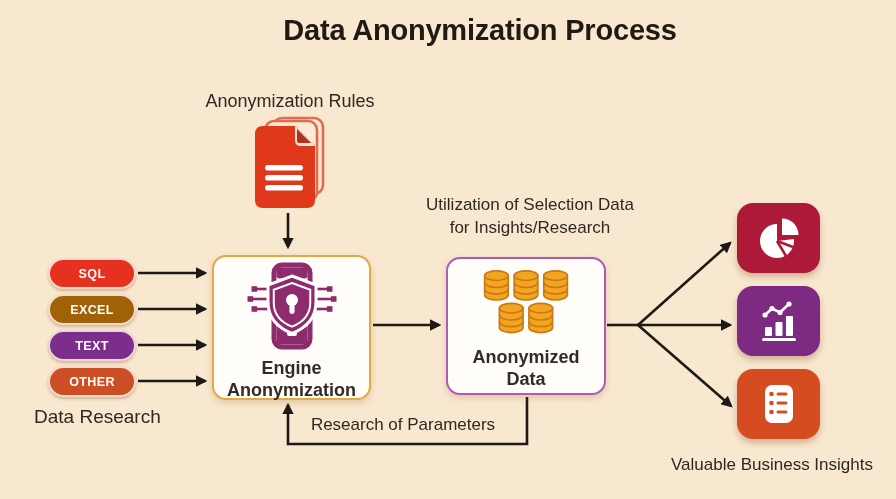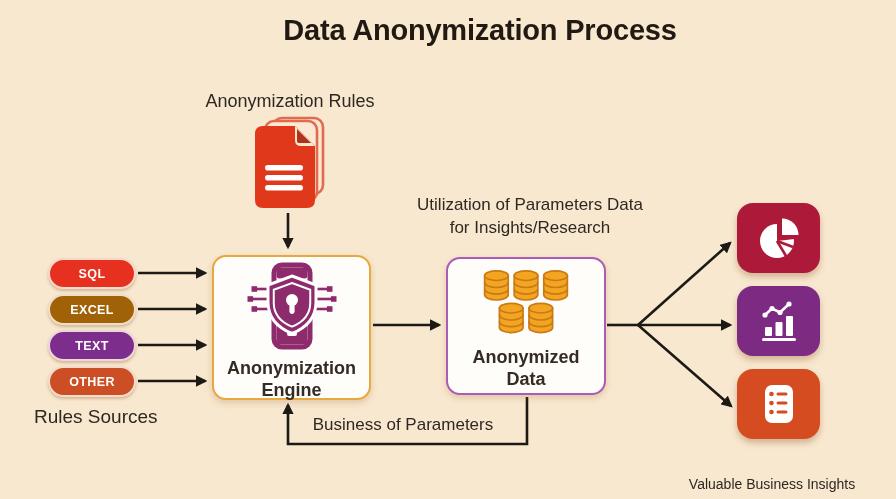--- a/index.html
+++ b/index.html
@@ -6,21 +6,21 @@
   body{font-family:"Liberation Sans","DejaVu Sans",sans-serif;}
   #canvas{position:relative;width:896px;height:499px;overflow:hidden;background:#f8e8cf;}
   .abs{position:absolute;}
   .ctr{text-align:center;}
   .title{top:14px;left:0;width:896px;font-size:29px;font-weight:bold;letter-spacing:-0.2px;color:#201a13;padding-left:32px;}
   .lbl{font-weight:normal;color:#2e2823;}
   .rules-lbl{left:197px;top:91px;width:186px;font-size:18px;}
   .ds-lbl{left:34px;top:406px;font-size:19px;}
   .util-lbl{left:380px;top:194px;width:300px;font-size:17px;line-height:1.35;}
   .sel-lbl{left:283px;top:415px;width:240px;font-size:17px;}
-  .ins-lbl{left:648px;top:476px;width:248px;font-size:14px;}
+  .ins-lbl{left:648px;top:455px;width:248px;font-size:17px;}
   .pill{left:48px;width:88px;height:31px;border-radius:16px;box-sizing:border-box;
         border:2px solid rgba(253,246,234,0.85);display:flex;align-items:center;justify-content:center;
         color:#fff;font-weight:bold;font-size:12.5px;letter-spacing:0.4px;
         box-shadow:0 2px 3px rgba(150,90,40,0.35);}
   .node{background:#fffdf9;border:2.4px solid #999;border-radius:14px;box-sizing:border-box;
         display:flex;flex-direction:column;align-items:center;
         box-shadow:0 3px 6px rgba(160,100,40,0.25);}
   .node .name{font-size:18px;line-height:1.22;color:#332b24;font-weight:bold;text-align:center;}
   .engine-box{left:212px;top:255px;width:159px;height:145px;}
   .data-box{left:446px;top:257px;width:160px;height:138px;}
@@ -79,21 +79,21 @@
   </div>
   <div class="abs pill" style="top: 294px; background-color: #a16207;">
     <span>EXCEL</span>
   </div>
   <div class="abs pill" style="top: 366px; background-color: rgb(203, 78, 36);">
     <span>OTHER</span>
   </div>
   <div class="abs pill" style="top: 330px; background-color: rgb(125, 45, 140);">
     <span>TEXT</span>
   </div>
-  <div class="abs lbl ds-lbl">Rules Sources</div>
+  <div class="abs lbl ds-lbl">Data Research</div>
 
   <div class="abs node engine-box" style="border-color: rgb(231, 169, 63);">
     <span style="margin-top: 5px; color: rgb(141, 43, 109);">
       <svg width="104" height="88" viewBox="0 0 104 88">
         <rect x="34" y="3" width="36" height="82" rx="8" fill="none" stroke="currentColor" stroke-width="5"></rect>
         <rect x="36.5" y="5.5" width="31" height="11" rx="3" fill="currentColor"></rect>
         <rect x="36.5" y="63" width="31" height="19.5" rx="3" fill="currentColor"></rect>
         <rect x="47" y="70" width="10" height="4" rx="2" fill="#fff"></rect>
         <g stroke="currentColor" stroke-width="2.6">
           <line x1="28" y1="27" x2="17" y2="27"></line>
@@ -111,22 +111,22 @@
           <rect x="90.9" y="34.2" width="5.6" height="5.6"></rect>
           <rect x="86.9" y="44.2" width="5.6" height="5.6"></rect>
         </g>
         <path d="M52,14 L76,23 V40 C76,56 65.5,66 52,71.5 C38.5,66 28,56 28,40 V23 Z" fill="currentColor" stroke="#ffffff" stroke-width="3"></path>
         <path d="M52,14 L76,23 V40 C76,56 65.5,66 52,71.5 C38.5,66 28,56 28,40 V23 Z" transform="translate(52,43) scale(0.76) translate(-52,-43)" fill="none" stroke="#ffffff" stroke-width="2.6"></path>
         <circle cx="52" cy="38" r="6" fill="#fff"></circle>
         <rect x="49.4" y="41" width="5.2" height="11" rx="2.4" fill="#fff"></rect>
       </svg>
     </span>
     <div class="name" style="margin-top:8px">
+      <div>Engine</div>
       <div>Anonymization</div>
-      <div>Engine</div>
     </div>
   </div>
 
   <div class="abs node data-box" style="border-color: rgb(169, 92, 184);">
     <span style="margin-top: 10px; color: rgb(243, 165, 34);">
       <svg width="112" height="68" viewBox="0 0 116 92">
         <defs>
           <g id="dbs">
             <path d="M0,7 v26 a16,7 0 0 0 32,0 v-26 z" fill="currentColor" stroke="#c87a15" stroke-width="2.2"></path>
             <path d="M0,16 a16,7 0 0 0 32,0" fill="none" stroke="#c87a15" stroke-width="2.2"></path>
@@ -141,25 +141,25 @@
         <use href="#dbs" x="62" y="46"></use>
       </svg>
     </span>
     <div class="name" style="margin-top:10px">
       <div>Anonymized</div>
       <div>Data</div>
     </div>
   </div>
 
   <div class="abs lbl util-lbl ctr">
-    <div>Utilization of Parameters Data</div>
+    <div>Utilization of Selection Data</div>
     <div>for Insights/Research</div>
   </div>
 
-  <div class="abs lbl sel-lbl ctr">Business of Parameters</div>
+  <div class="abs lbl sel-lbl ctr">Research of Parameters</div>
 
   <div class="abs tile" style="top: 203px; color: rgb(173, 26, 57);">
     <svg width="48" height="48" viewBox="0 0 48 48">
       <circle cx="22" cy="27" r="17" fill="#fff"></circle>
       <path d="M22,27 L22,8.5 A17,17 0 0 1 39.5,25 Z" fill="currentColor"></path>
       <path d="M22,27 L38,33" stroke="currentColor" stroke-width="2.6"></path>
       <path d="M22,27 L31,42" stroke="currentColor" stroke-width="2.6"></path>
       <path d="M27,4.5 A16.5,16.5 0 0 1 43.5,21 L27,21 Z" fill="#fff"></path>
     </svg>
   </div>

